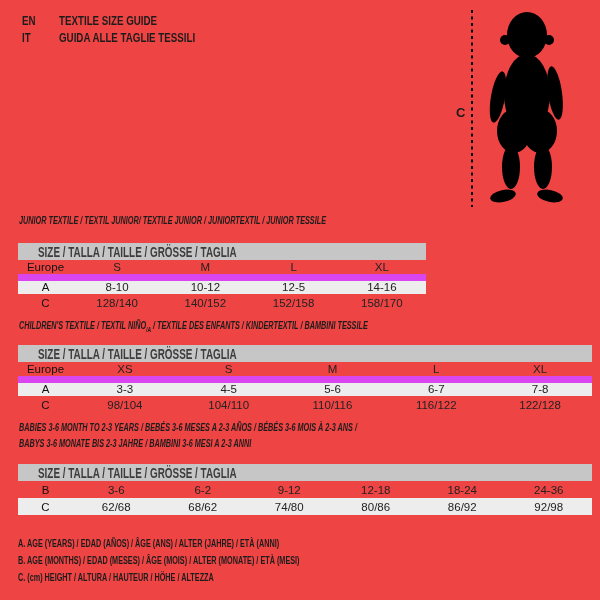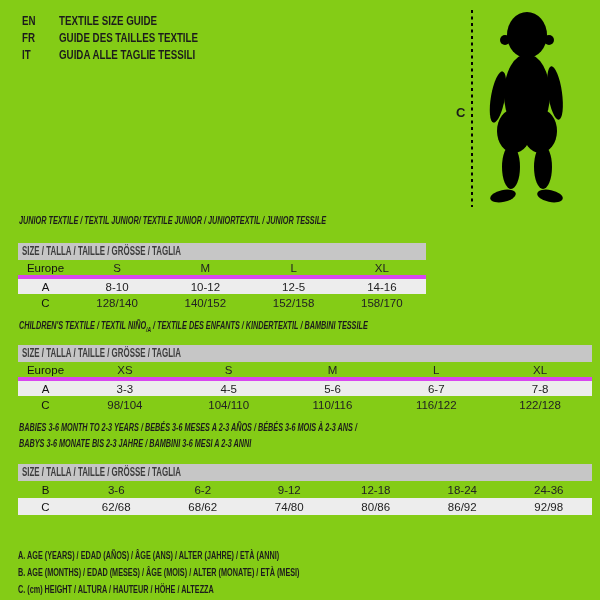--- a/index.html
+++ b/index.html
@@ -1,18 +1,18 @@
 <!DOCTYPE html>
 <html><head>
 <meta charset="utf-8">
 <style>
   * { margin:0; padding:0; box-sizing:border-box; }
   html,body { width:600px; height:600px; background:#fff; }
   body { font-family:"Liberation Sans", sans-serif; color:#1c1c1c; position:relative; overflow:hidden; }
-  .page { position:relative; width:600px; height:600px; background:#84cc16; }
+  .page { position:relative; width:600px; height:600px; background:#ef4444; }
 
   
   .cond { display:inline-block; transform:scaleX(0.66); transform-origin:0 50%; white-space:nowrap; }
   .cond-75 { display:inline-block; transform:scaleX(0.75); transform-origin:0 50%; white-space:nowrap; }
 
   
   .lang-list { position:absolute; left:22px; top:12px; }
   .lang-row { display:flex; height:17px; align-items:center; font-weight:bold; font-size:13px; }
   .lang-code { width:37px; flex:0 0 37px; }
 
@@ -27,45 +27,41 @@
   .s2 { top:319px; width:574px; height:97px; }
   .s3 { top:421px; width:574px; height:98px; }
   .tbl-title { position:absolute; top:0; left:1px; font-weight:bold; font-size:11px; line-height:13px; white-space:nowrap;font-style:italic; }
   .tbl-title sub { font-size:7.5px; }
   .t1bar { top:29px; } .t1grid { top:46px; }
   .t2bar { top:26px; } .t2grid { top:43px; }
   .t3bar { top:43px; } .t3grid { top:60px; }
   .title-l2 { top:16px; }
 
   .size-bar { position:absolute; left:0; right:0; height:17px; background:#c6c6c6; color:#3d3d3d;
-              font-size:12px; line-height:17px; padding-left:4px; font-weight:bold; }
+              font-size:15px; line-height:17px; padding-left:20px; font-weight:bold; }
   table.grid { position:absolute; left:0; width:100%; border-collapse:collapse; table-layout:fixed;
                font-size:11.5px; color:#222; }
   table.grid td { height:17px; padding:0; text-align:center; vertical-align:middle; }
   td.lbl { text-align:left; padding-left:2px; color:#111; }
-  tr.r-head td { border-bottom:4px solid #d946ef; }
+  tr.r-head td { border-bottom:7px solid #d946ef; }
   tr.stripe { background:#ededed; }
 
   
-  .footnotes { position:absolute; left:18px; top:535px;margin-top:12px; }
+  .footnotes { position:absolute; left:18px; top:535px; }
   .footnote { height:17px; line-height:17px; font-weight:bold; font-size:11px; white-space:nowrap; }
 </style>
 </head>
 <body>
 
 <div class="page">
 
   <div class="lang-list">
     <div class="lang-row">
       <span class="lang-code"><span class="cond-75">EN</span></span>
       <span class="cond-75">TEXTILE SIZE GUIDE</span>
-    </div>
-    <div class="lang-row">
-      <span class="lang-code"><span class="cond-75">FR</span></span>
-      <span class="cond-75">GUIDE DES TAILLES TEXTILE</span>
     </div>
     <div class="lang-row">
       <span class="lang-code"><span class="cond-75">IT</span></span>
       <span class="cond-75">GUIDA ALLE TAGLIE TESSILI</span>
     </div>
   </div>
 
   <span class="c-label">C</span>
   <svg class="measure-line" width="2" height="197" aria-hidden="true">
     <line x1="1" y1="0" x2="1" y2="197" stroke="#000" stroke-width="2" stroke-dasharray="3 3.5"></line>

